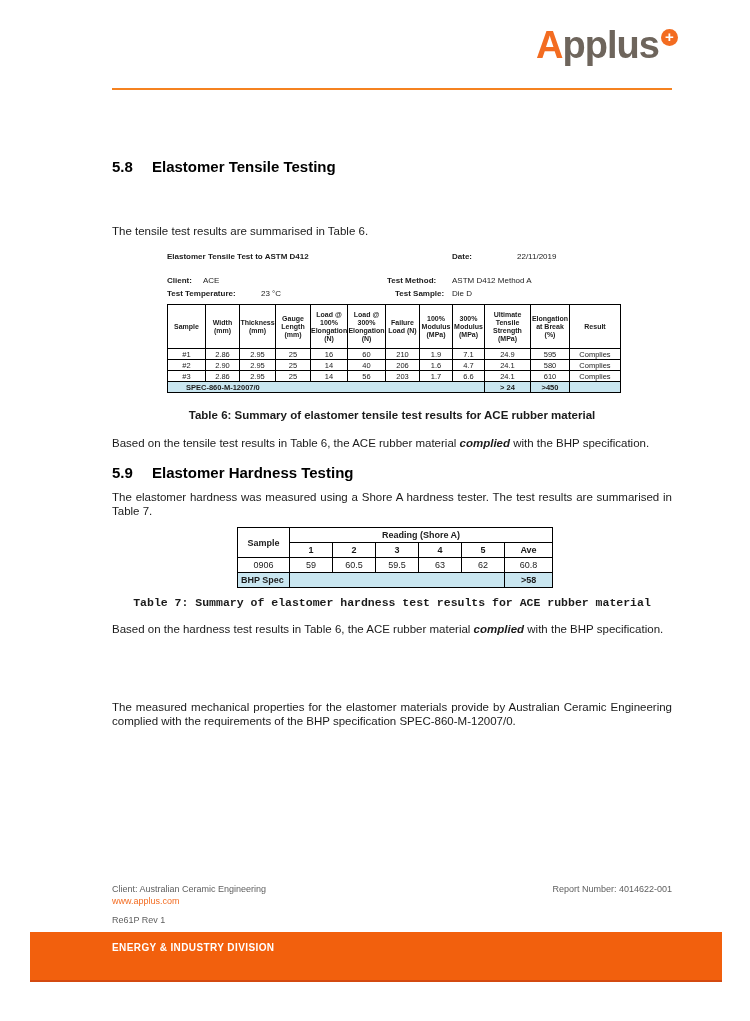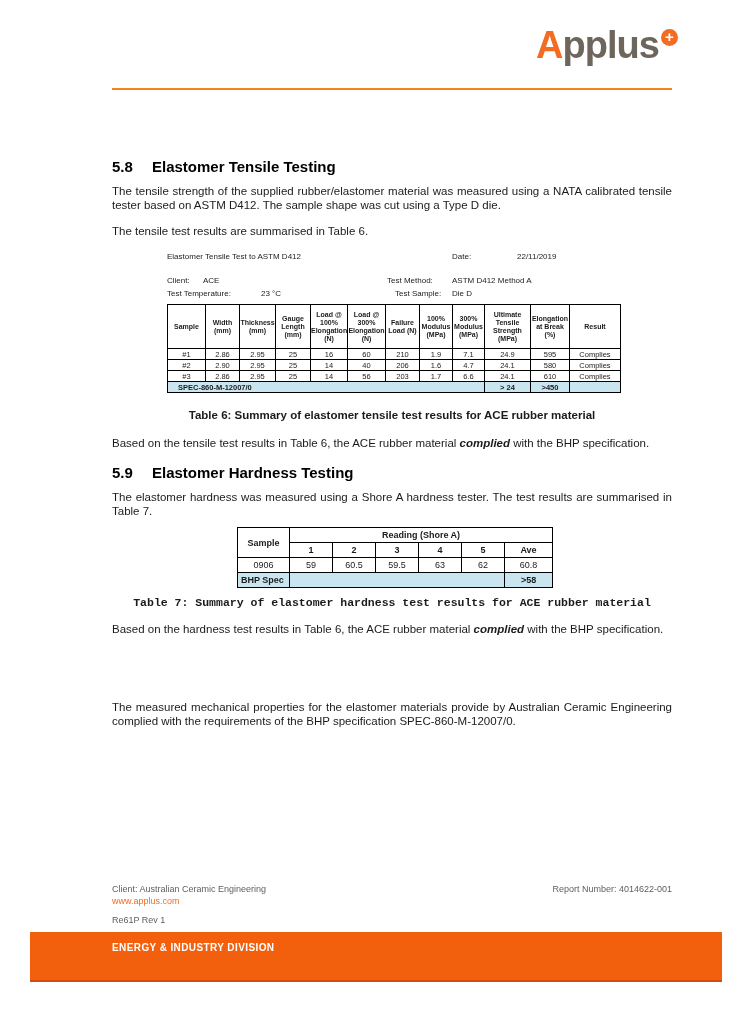--- a/index.html
+++ b/index.html
@@ -20,38 +20,38 @@
   .h2 .num { display:inline-block; width:40px; }
   .h2.orange { font-size:18px; color:#F36C21; }
   .h2.orange .num { width:28px; }
   .para { font-size:11.5px; line-height:14px; text-align:justify; color:#1b1b1b; }
   .caption { font-size:11.5px; font-weight:bold; text-align:center; width:560px; }
   .emph { font-weight:bold; font-style:italic; }
 
   
   .meta { position:absolute; top:252px; left:167px; width:460px; height:50px; font-size:8px; }
   .meta span { position:absolute; white-space:nowrap; }
-  .meta .b { font-weight:normal; }
+  .meta .b { font-weight:bold; }
   .m-title { left:0; top:0; }
   .m-datelbl { left:285px; top:0; }   .m-dateval { left:350px; top:0; }
   .m-clientlbl { left:0; top:24px; }  .m-clientval { left:36px; top:24px; }
   .m-methodlbl { left:220px; top:24px; } .m-methodval { left:285px; top:24px; }
   .m-templbl { left:0; top:37px; }    .m-tempval { left:94px; top:37px; }
   .m-samplelbl { left:228px; top:37px; } .m-sampleval { left:285px; top:37px; }
 
   
   table { border-collapse:collapse; table-layout:fixed; }
   .t6 { position:absolute; top:304px; left:167px; width:453px; }
   .t6 th, .t6 td { border:1px solid #000; text-align:center; vertical-align:middle; overflow:hidden; }
   .t6 th { font-size:7px; font-weight:bold; line-height:8px; padding:1px 0; height:44px; }
   .t6 td { font-size:7.5px; height:11px; padding:0 1px; }
   .t6 tr.avg td { font-weight:bold; }
   .t6 tr.avg td:first-child { text-align:left; padding-left:2px; }
   .t6 tr.spec td { background:#C9E6F0; font-weight:bold; }
-  .t6 tr.spec td.lbl { text-align:left; padding-left:10px; }
+  .t6 tr.spec td.lbl { text-align:left; padding-left:18px; }
 
   .t7 { position:absolute; top:527px; left:237px; width:315px; }
   .t7 th, .t7 td { border:1px solid #000; text-align:center; vertical-align:middle; font-size:9px; }
   .t7 th { font-weight:bold; height:15px; }
   .t7 td { height:15px; }
   .t7 tr.spec td { background:#C9E6F0; }
   .t7 tr.spec td.lbl { font-weight:bold; text-align:left; padding-left:3px; }
   .t7 tr.spec td.ave { font-weight:bold; }
 
   
@@ -68,21 +68,20 @@
 <div class="page">
 
   <div class="logo">
     <span class="a">A</span><span class="rest">pplus</span><span class="plusbadge">+</span>
   </div>
   <div class="head-rule"></div>
 
   <div class="content h2" style="top:158px;">
     <span class="num">5.8</span><span>Elastomer Tensile Testing</span>
   </div>
-  <p class="content para" style="top:184px;">The tensile strength of the supplied rubber/elastomer material was measured using a NATA calibrated tensile tester based on ASTM D412. The sample shape was cut using a Type D die.</p>
   <p class="content para" style="top:224px;">The tensile test results are summarised in Table 6.</p>
 
   <div class="meta">
     <span class="b m-title">Elastomer Tensile Test to ASTM D412</span>
     <span class="b m-datelbl">Date:</span>
     <span class="m-dateval">22/11/2019</span>
     <span class="b m-clientlbl">Client:</span>
     <span class="m-clientval">ACE</span>
     <span class="b m-methodlbl">Test Method:</span>
     <span class="m-methodval">ASTM D412 Method A</span>

